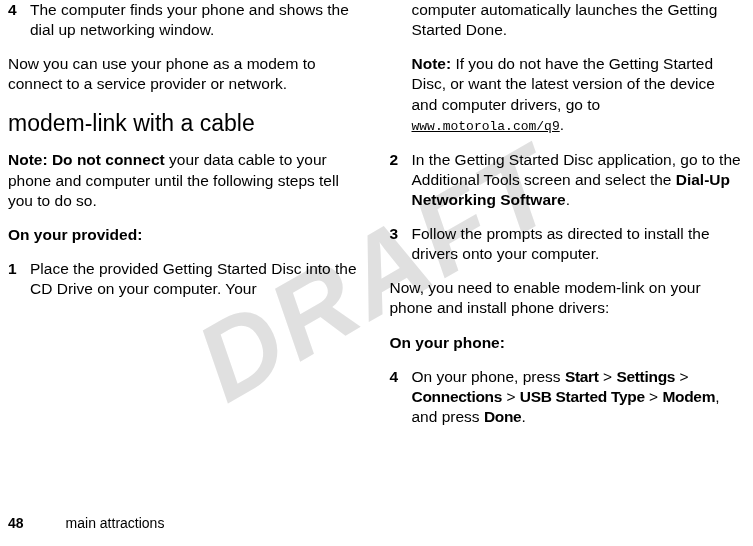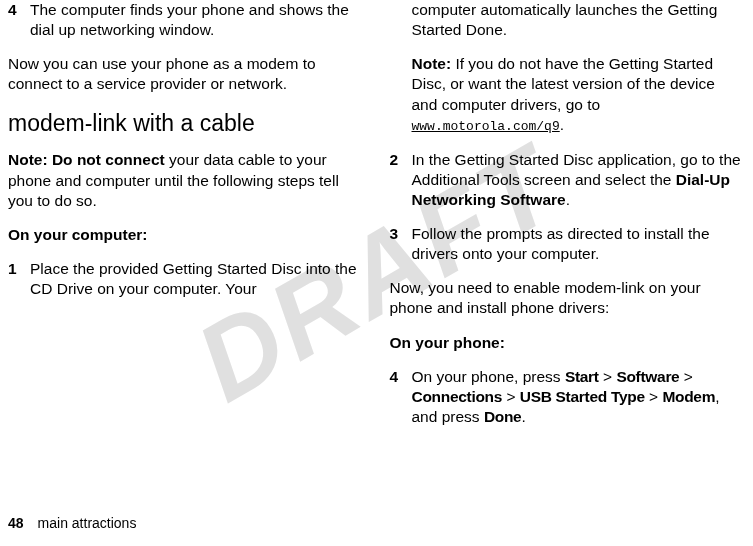--- a/index.html
+++ b/index.html
@@ -59,21 +59,21 @@
     }
     .bold { font-weight: bold; }
     .bold-cond { font-weight: bold; font-stretch: condensed; letter-spacing: -0.3px; margin-top: 42px; }
     .mono { font-family: "Courier New", Courier, monospace; font-size: 13px; text-decoration: underline; }
     .footer {
       position: absolute;
       bottom: 14px;
       left: 8px;
       font-size: 14px;
     }
-    .footer .pn { font-weight: bold; margin-right: 14px; }
+    .footer .pn { font-weight: bold; margin-right: 42px; }
   </style>
 </head>
 <body>
 
 <div class="watermark">DRAFT</div>
 
 <div class="content">
 
   <div class="col">
     <div class="step-row">
@@ -83,21 +83,21 @@
 
     <p class="para">Now you can use your phone as a modem to connect to a service provider or network.</p>
 
     <h2 class="subhead">modem-link with a cable</h2>
 
     <p class="para">
       <span class="bold">Note: Do not connect</span><span> your data cable to your phone and computer until the following steps tell you to do so.</span>
     </p>
 
 
-    <p class="para bold">On your computer:</p>
+    <p class="para bold">On your provided:</p>
 
     <div class="step-row">
       <div class="step-num">1</div>
       <div class="step-txt">Place the provided Getting Started Disc into the CD Drive on your computer. Your</div>
     </div>
   </div>
 
   <div class="col">
     <p class="para" style="padding-left:22px">computer automatically launches the Getting Started Done.</p>
 
@@ -117,21 +117,21 @@
       <div class="step-txt">Follow the prompts as directed to install the drivers onto your computer.</div>
     </div>
 
     <p class="para">Now, you need to enable modem-link on your phone and install phone drivers:</p>
 
     <p class="para bold">On your phone:</p>
 
     <div class="step-row">
       <div class="step-num">4</div>
       <div class="step-txt">
-        <span>On your phone, press </span><span class="bold-cond">Start</span><span> &gt; </span><span class="bold-cond">Software</span><span> &gt; </span><span class="bold-cond">Connections</span><span> &gt; </span><span class="bold-cond">USB Started Type</span><span> &gt; </span><span class="bold-cond">Modem</span><span>, and press </span><span class="bold-cond">Done</span><span>.</span>
+        <span>On your phone, press </span><span class="bold-cond">Start</span><span> &gt; </span><span class="bold-cond">Settings</span><span> &gt; </span><span class="bold-cond">Connections</span><span> &gt; </span><span class="bold-cond">USB Started Type</span><span> &gt; </span><span class="bold-cond">Modem</span><span>, and press </span><span class="bold-cond">Done</span><span>.</span>
       </div>
     </div>
   </div>
 
 </div>
 
 <div class="footer">
   <span class="pn">48</span><span>main attractions</span>
 </div>
 

